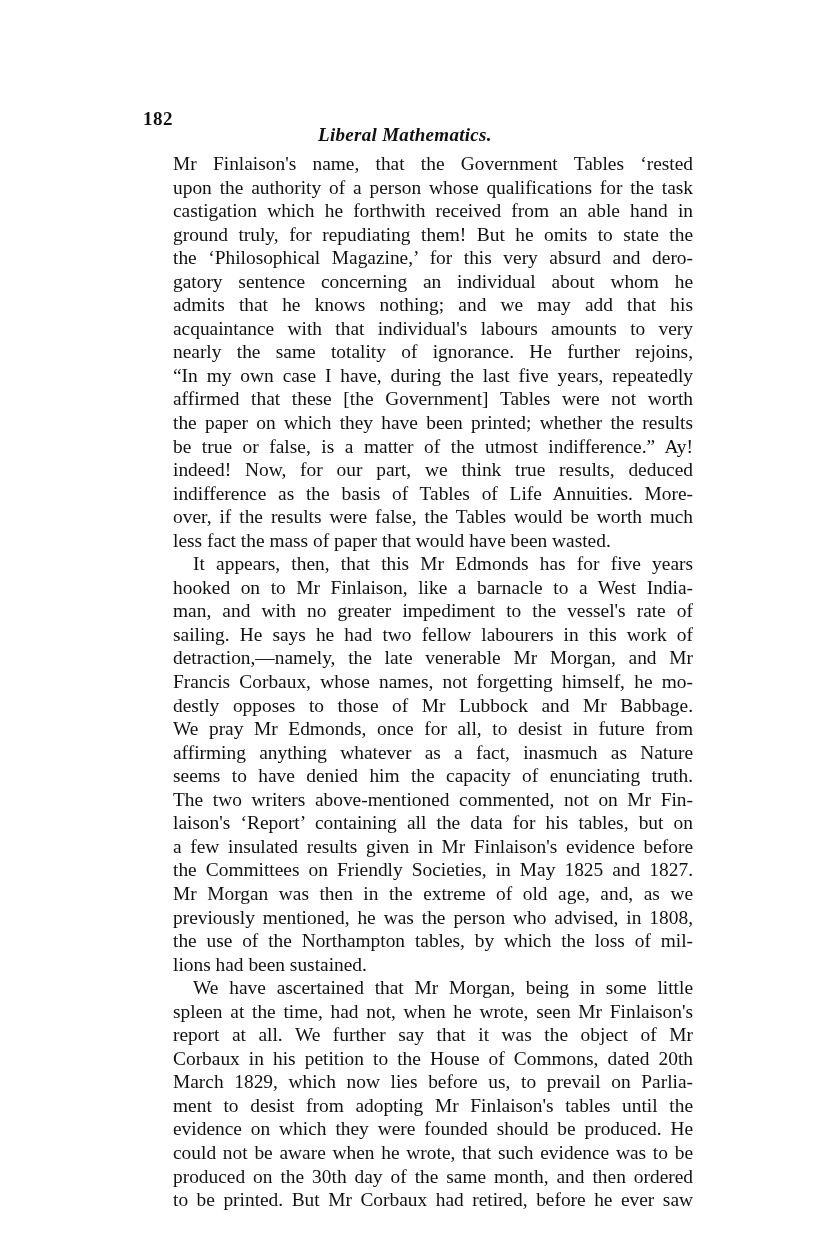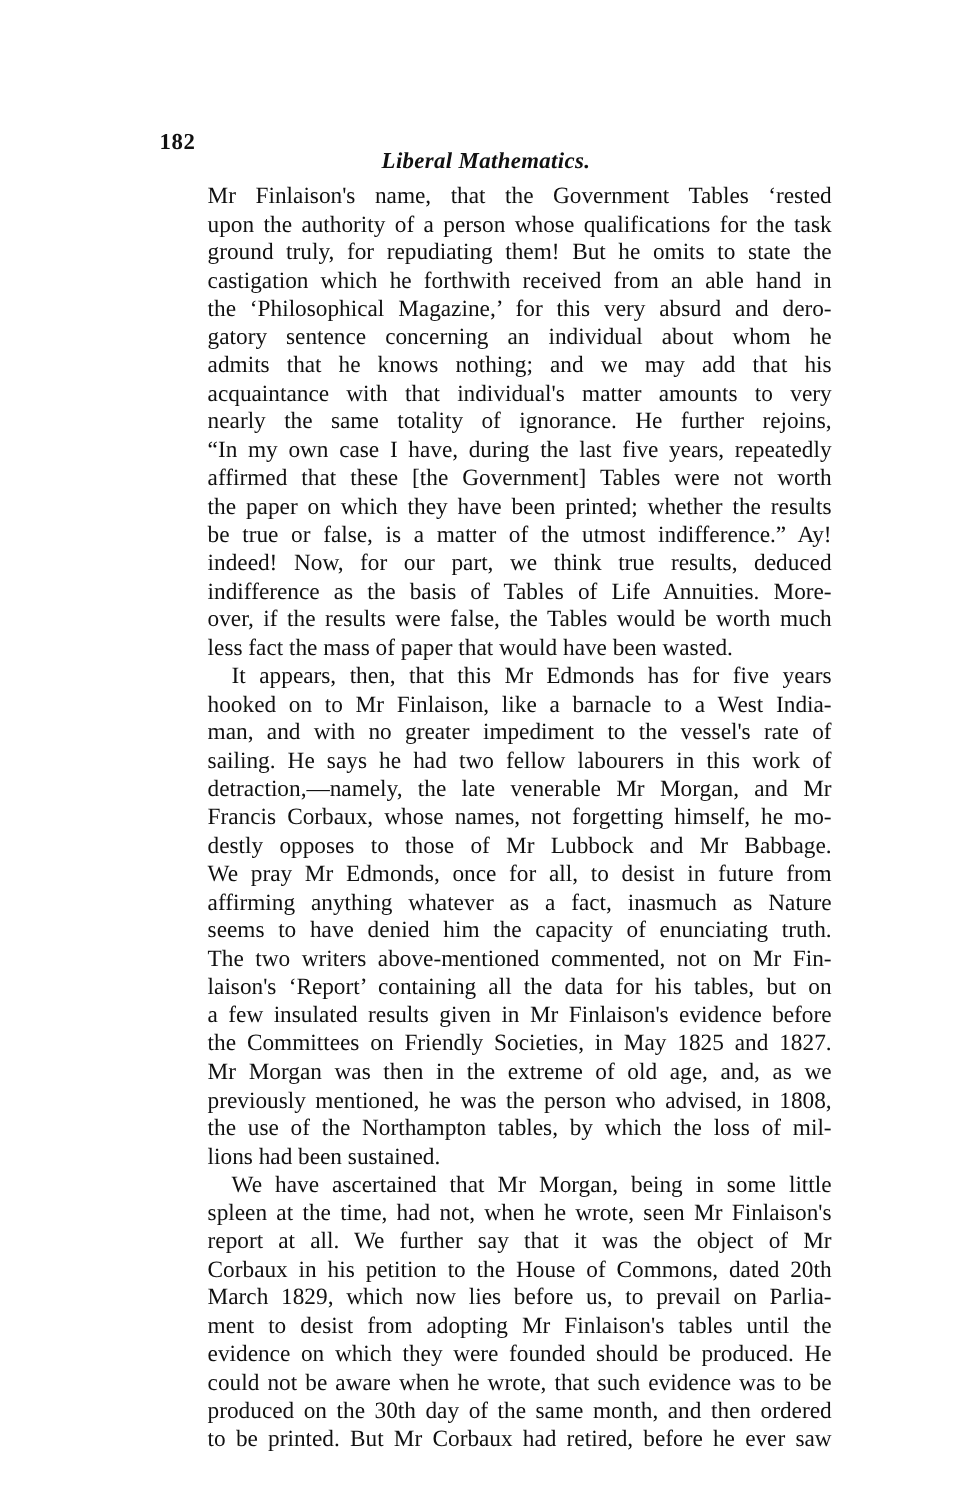--- a/index.html
+++ b/index.html
@@ -20,21 +20,21 @@
       top: 108px;
       width: 568px;
     }
     .running-head {
       position: relative;
       height: 28px;
       font-family: "Liberation Serif", "DejaVu Serif", serif;
     }
     .page-number {
       position: absolute;
-      left: 8px;
+      left: 18px;
       top: 0;
       font-weight: bold;
       font-size: 19px;
       letter-spacing: 0.5px;
     }
     .running-title {
       position: absolute;
       left: 193px;
       top: 16px;
       font-weight: bold;
@@ -68,26 +68,26 @@
 <body>
 
 <div class="page">
   <div class="running-head">
     <span class="page-number">182</span>
     <span class="running-title">Liberal Mathematics.</span>
   </div>
   <div class="body-text" id="body-text">
       <span class="line">Mr Finlaison's name, that the Government Tables ‘rested</span>
       <span class="line">upon the authority of a person whose qualifications for the task</span>
+      <span class="line">castigation which he forthwith received from an able hand in</span>
       <span class="line">ground truly, for repudiating them!  But he omits to state the</span>
-      <span class="line">castigation which he forthwith received from an able hand in</span>
       <span class="line">the ‘Philosophical Magazine,’ for this very absurd and dero-</span>
       <span class="line">gatory sentence concerning an individual about whom he</span>
       <span class="line">admits that he knows nothing; and we may add that his</span>
-      <span class="line">acquaintance with that individual's matter amounts to very</span>
+      <span class="line">acquaintance with that individual's labours amounts to very</span>
       <span class="line">nearly the same totality of ignorance.   He further rejoins,</span>
       <span class="line">“In my own case I have, during the last five years, repeatedly</span>
       <span class="line">affirmed that these [the Government] Tables were not worth</span>
       <span class="line">the paper on which they have been printed; whether the results</span>
       <span class="line">be true or false, is a matter of the utmost indifference.”  Ay!</span>
       <span class="line">indeed!  Now, for our part, we think true results, deduced</span>
       <span class="line">indifference as the basis of Tables of Life Annuities.  More-</span>
       <span class="line">over, if the results were false, the Tables would be worth much</span>
       <span class="line last">less fact the mass of paper that would have been wasted.</span>
       <span class="line indent">It appears, then, that this Mr Edmonds has for five years</span>

